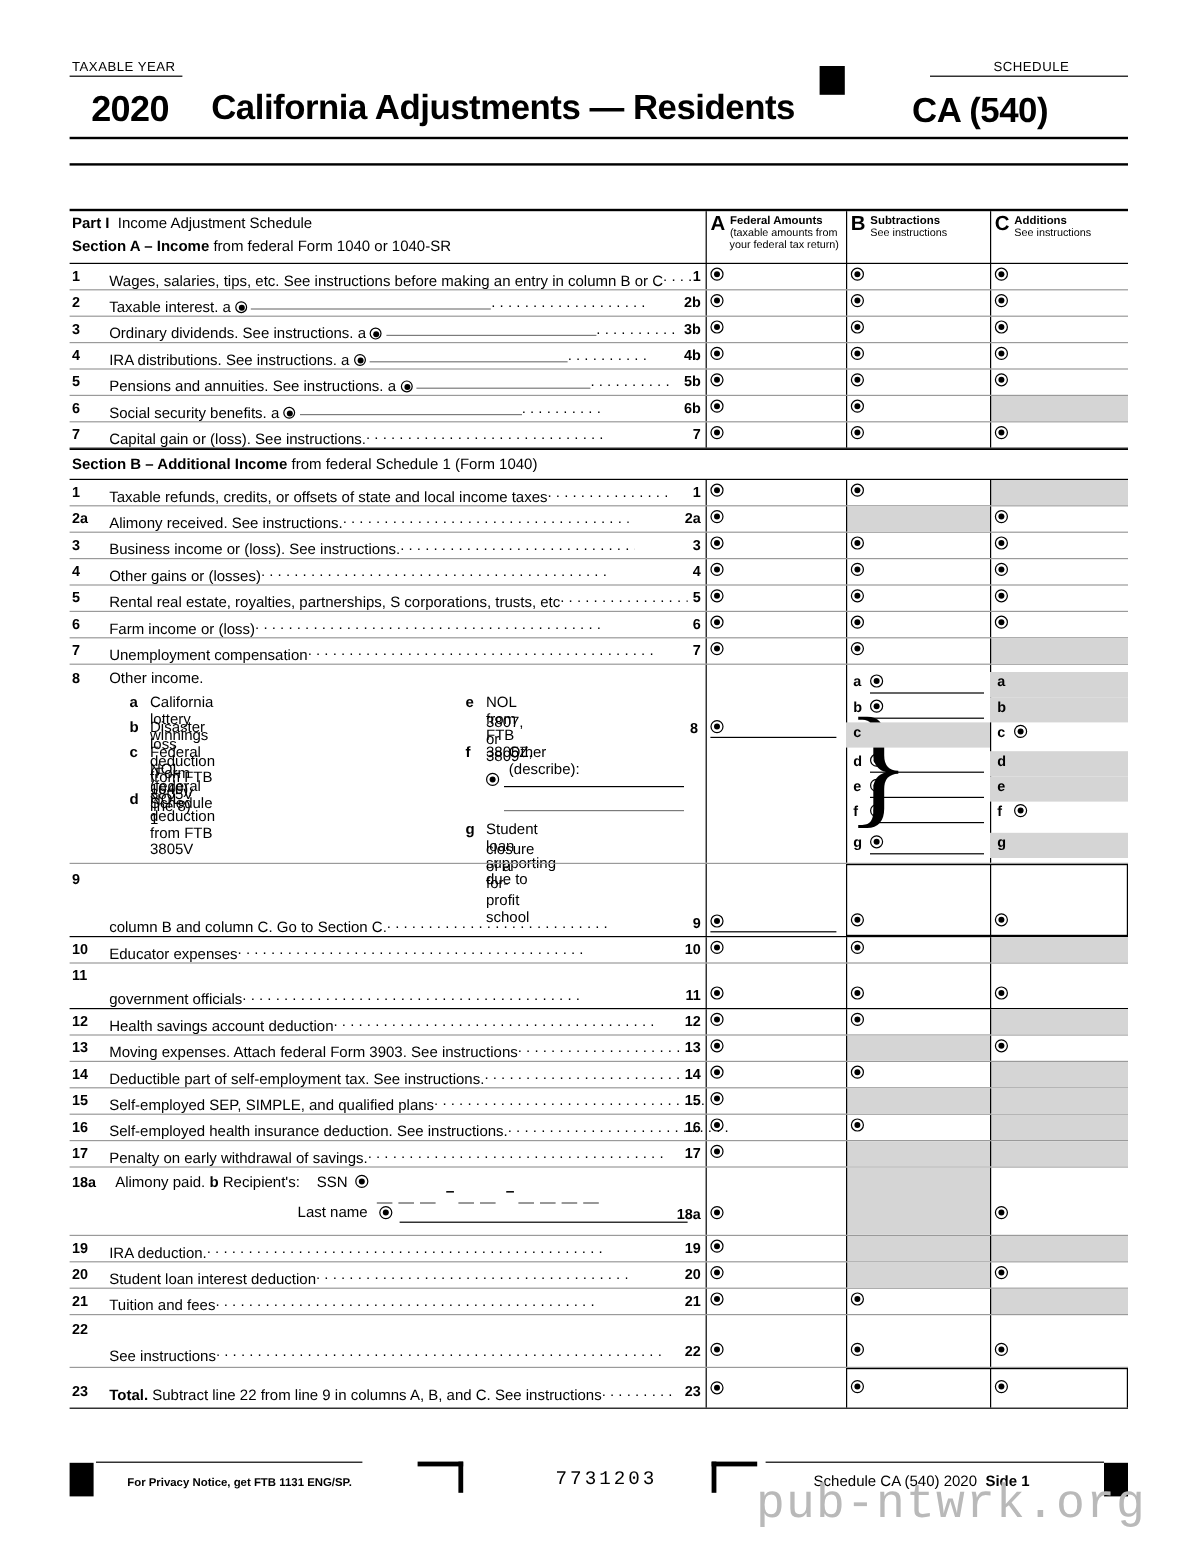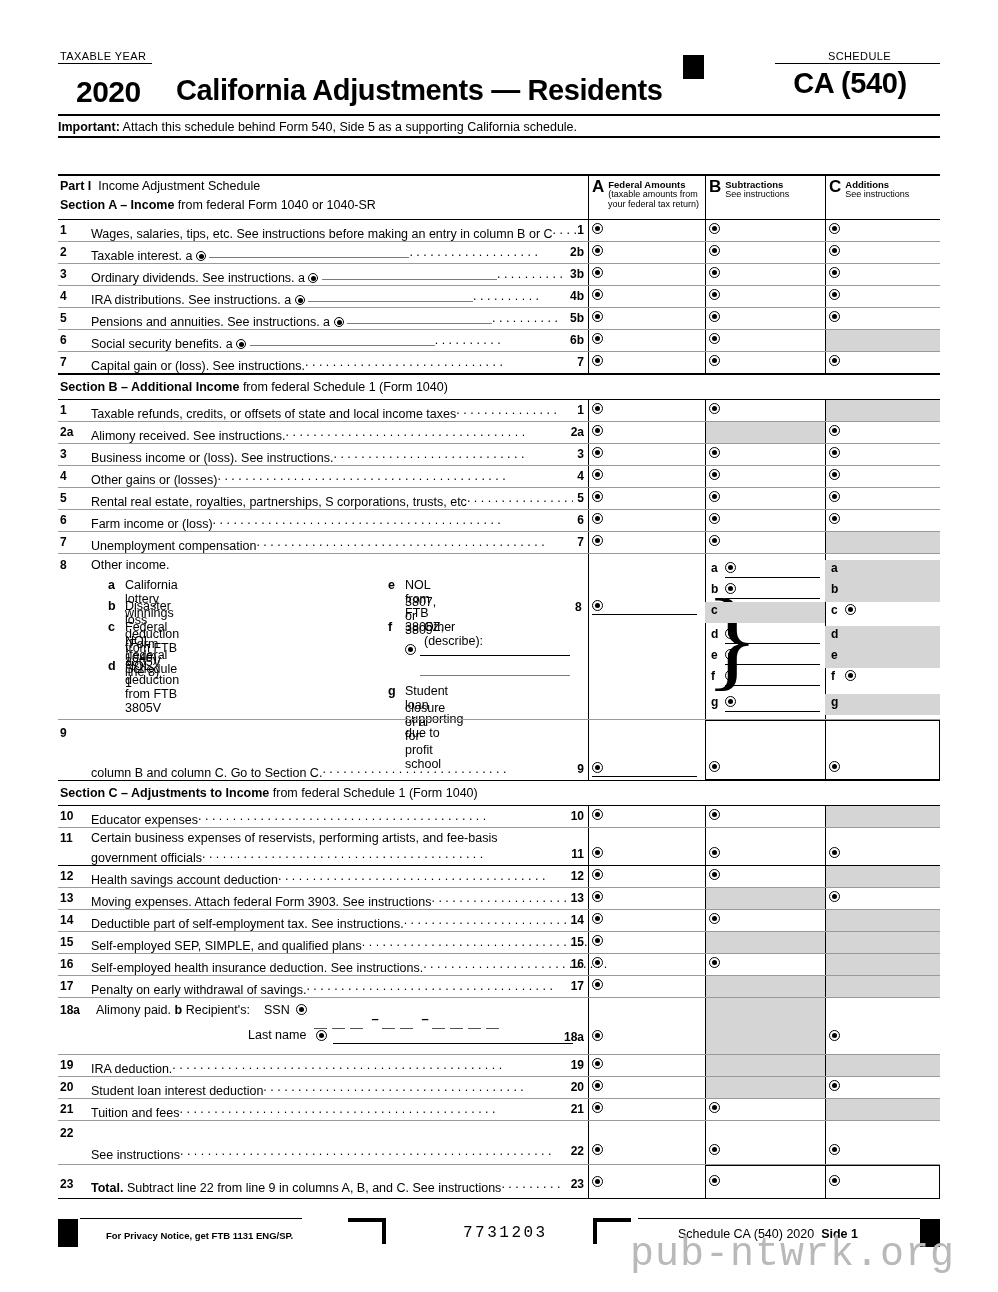--- a/index.html
+++ b/index.html
@@ -16,22 +16,22 @@
 
   
   .hdr { position:absolute; left:58px; top:50px; width:882px; }
   .taxyear-lbl { position:absolute; left:0; top:0; font-size:11px; letter-spacing:.4px;
       border-bottom:1.2px solid #000; padding:0 6px 1px 2px; }
   .sched-lbl { position:absolute; right:0; top:0; font-size:11px; letter-spacing:.4px;
       border-bottom:1.2px solid #000; padding:0 2px 1px 6px; width:165px; text-align:center; }
   .blackbox { position:absolute; left:625px; top:5px; width:21px; height:24px; background:#000; }
   .yr { position:absolute; left:18px; top:25px; font-size:30px; font-weight:bold; letter-spacing:-0.5px;}
   .ttl { position:absolute; left:118px; top:24px; font-size:29px; font-weight:bold; letter-spacing:-0.4px; }
-  .schedno { position:absolute; right:0; top:17px; font-size:29px; font-weight:bold; letter-spacing:-0.4px;
-      width:180px; text-align:center;}
+  .schedno { position:absolute; right:0; top:27px; font-size:29px; font-weight:bold; letter-spacing:-0.4px;
+      width:180px; text-align:left;}
   .rule-thick { position:absolute; left:58px; width:882px; background:#000; height:2.4px; }
   .important { position:absolute; left:58px; top:120px; font-size:12.5px; width:882px;}
   .important b { font-weight:bold; }
   .namebar { position:absolute; left:58px; top:138px; width:882px; height:32px; }
   .namebar .lbl { position:absolute; top:2px; font-size:10.5px; }
   .namebar .vdiv { position:absolute; left:618px; top:0; width:1px; height:32px; background:#000; }
 
   
   .tbl { position:absolute; left:58px; top:174px; width:882px; }
   .colA { left:530px; width:117px; }
@@ -93,23 +93,20 @@
   <div class="hdr">
     <div class="taxyear-lbl">TAXABLE YEAR</div>
     <div class="sched-lbl">SCHEDULE</div>
     <div class="blackbox"></div>
     <div class="yr">2020</div>
     <div class="ttl">California Adjustments — Residents</div>
     <div class="schedno">CA (540)</div>
   </div>
 
   <div class="rule-thick" style="top:114px;"></div>
-  <div class="important">
-    <b>Important:</b><span> Attach this schedule behind Form 540, Side 5 as a supporting California schedule.</span>
-  </div>
   <div class="rule-thick" style="top:136px;"></div>
 
 
   <div class="tbl">
     <div style="position:absolute;left:0;top:0;width:882px;height:2.2px;background:#000;"></div>
 
     <div class="thead" style="margin-top:2px;">
       <div class="part1">
         <b>Part I</b>&nbsp;&nbsp;<span>Income Adjustment Schedule</span>
       </div>
@@ -467,40 +464,36 @@
         <span class="ul" style="position:absolute;left:3px;top:42px;width:105px;height:15px;border-bottom-color:#000;"></span>
       </div>
       <div class="cell colB" style="border:1.8px solid #000;border-right:none;">
         <span class="bulls" style="position:absolute;left:3px;top:40px;"></span>
       </div>
       <div class="cell colC" style="border:1.8px solid #000;">
         <span class="bulls" style="position:absolute;left:3px;top:40px;"></span>
       </div>
     </div>
 
-    <div class="sechdr" style="border-top:none;">
-      <b>Section C – Adjustments to Income</b><span> from federal Schedule 1 (Form 1040)</span>
-    </div>
 
     <div id="secC-rows">
         <div class="row" style="height:22px;">
           <div class="num" style="top:3px;">10</div>
           <div class="txt" style="top:3px;">Educator expenses<span class="lead" style="width:292px;">. . . . . . . . . . . . . . . . . . . . . . . . . . . . . . . . . . . . . . . . . . . . . . . . </span></div>
           <div class="rnum" style="left:496px;top:3px;width:30px;">10</div>
           <div class="cell colA">
             <span class="bulls" style="position:absolute;left:3px;top:3px;"></span>
           </div>
           <div class="cell colB">
             <span class="bulls" style="position:absolute;left:3px;top:3px;"></span>
           </div>
           <div class="cell colC shade"></div>
         </div>
         <div class="row heavy" style="height:38px;">
           <div class="num" style="top:3px;">11</div>
-          <div class="txt" style="top:3px;">Certain business expenses of reservists, performing artists, and fee-basis</div>
           <div class="txt" style="top:19px;">government officials<span class="lead" style="width:282px;">. . . . . . . . . . . . . . . . . . . . . . . . . . . . . . . . . . . . . . . . . . . . . . </span></div>
           <div class="rnum" style="left:496px;top:19px;width:30px;">11</div>
           <div class="cell colA">
             <span class="bulls" style="position:absolute;left:3px;top:19px;"></span>
           </div>
           <div class="cell colB">
             <span class="bulls" style="position:absolute;left:3px;top:19px;"></span>
           </div>
           <div class="cell colC">
             <span class="bulls" style="position:absolute;left:3px;top:19px;"></span>

